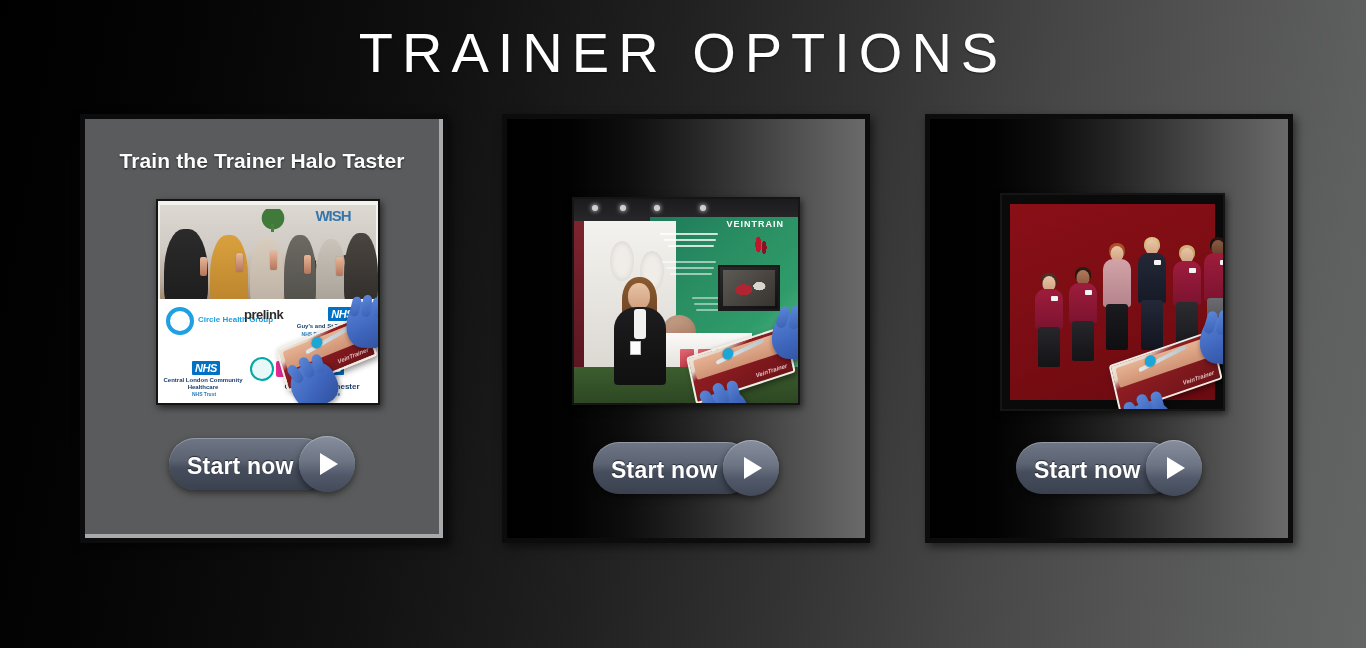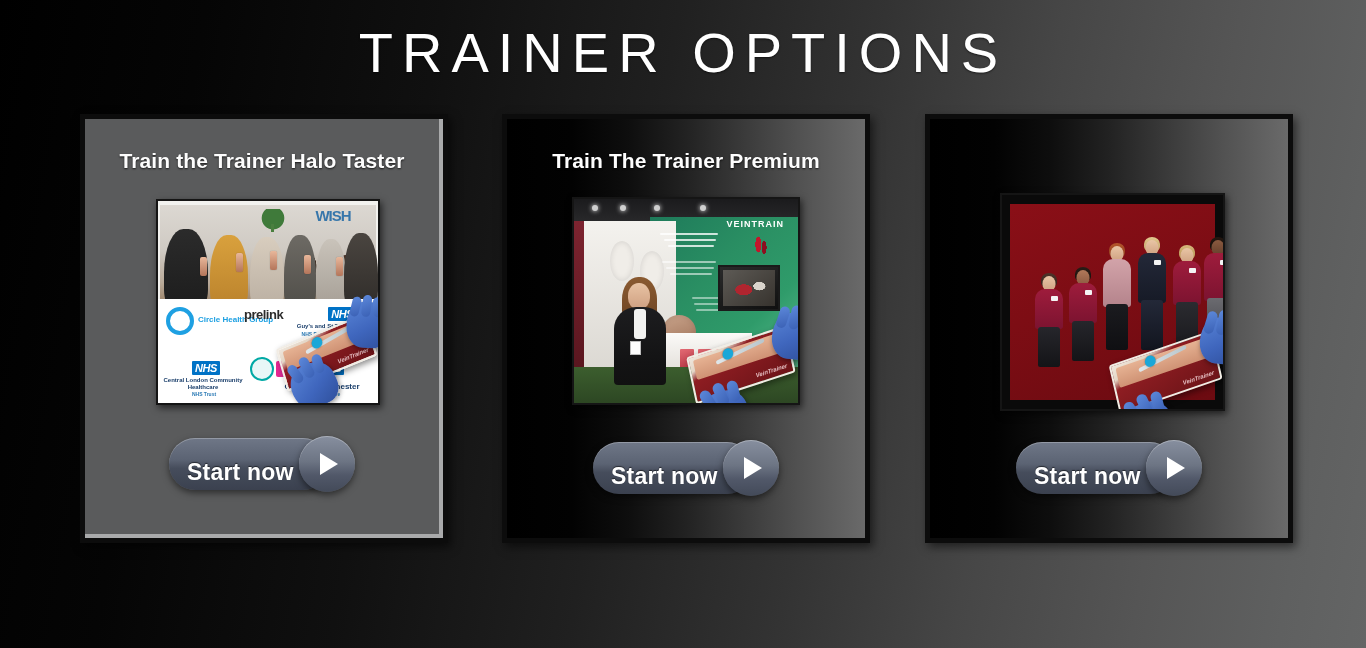--- a/index.html
+++ b/index.html
@@ -363,21 +363,21 @@
   .btn-pill {
     position: absolute;
     left: 0; top: 2px;
     width: 160px; height: 52px;
     border-radius: 26px;
     background: linear-gradient(180deg,#6f7787 0%,#5b6373 42%,#464d5c 58%,#3b414f 100%);
     box-shadow: 0 3px 7px rgba(0,0,0,.5), inset 0 1px 0 rgba(255,255,255,.25);
   }
   .btn-label {
     position: absolute;
-    left: 18px; top: 23px;
+    left: 18px; top: 17px;
     color: #ffffff;
     font-size: 23px;
     font-weight: bold;
     letter-spacing: 0.2px;
     text-shadow: 0 -1px 1px rgba(0,0,0,.55);
     white-space: nowrap;
     user-select: none;
   }
   .btn-circle {
     position: absolute;
@@ -483,21 +483,20 @@
           <span class="tri"></span>
         </span>
       </button>
 
     </div>
   </div>
 
   <div class="card card--premium">
     <div class="card-inner">
 
-      <div class="card-title">Train The Trainer Premium</div>
 
       <div class="media media--premium">
         <div class="photo-frame">
           <div class="booth">
 
             <div class="ceiling"></div>
             <div class="spot" style="left:18px;"></div>
             <div class="spot" style="left:46px;"></div>
             <div class="spot" style="left:80px;"></div>
             <div class="spot" style="left:126px;"></div>

